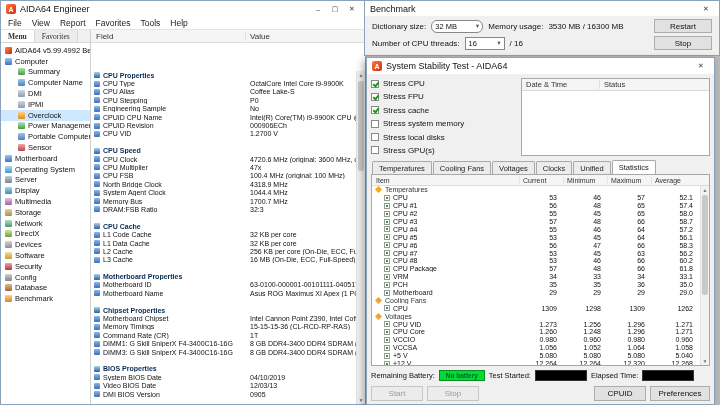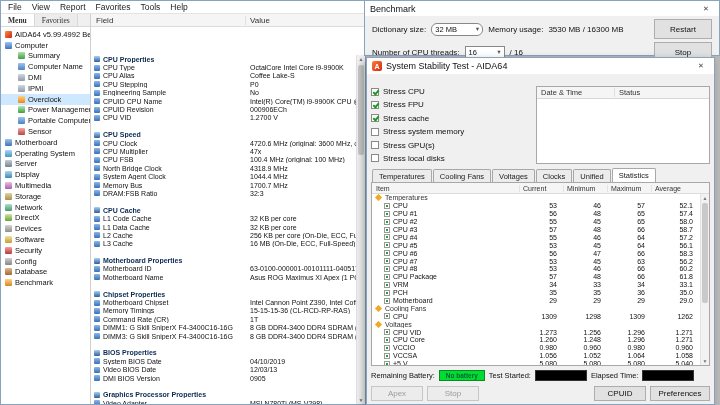--- a/index.html
+++ b/index.html
@@ -70,28 +70,28 @@
   .vscroll .thumb { position:absolute; left:1px; width:6px; background:#c9c9c9; border-radius:2px; }
   .thumb-main { top:10px; height:90px; }
 
   
   .win-bench { left:364px; top:0; width:356px; height:56px; }
   .win-bench .titlebar { height:15px; }
   .bench-row { display:flex; align-items:center; font-size:8px; color:#111; padding:0 7px; margin-top:3px; gap:5px; }
   .combo { background:#fff; border:1px solid #888; height:13px; display:flex; align-items:center; justify-content:space-between; padding:0 2px 0 3px; font-size:7.5px; color:#111; }
   .combo .arrow { font-size:5.5px; color:#555; margin-left:3px; }
   .combo-dict { width:52px;border-radius:6px; } .combo-threads { width:40px; }
-  .btn { background:#e1e1e1; border:1px solid #adadad; font-size:8px; color:#111; height:20px; display:flex; align-items:center; justify-content:center; cursor:default; }
+  .btn { background:#e1e1e1; border:1px solid #adadad; font-size:8px; color:#111; height:14px; display:flex; align-items:center; justify-content:center; cursor:default; }
   .btn-bench { width:58px; margin-left:auto; }
   .btn-bench2 { width:58px; margin-left:auto; }
 
   
   .win-stab { left:366px; top:57px; width:349px; height:348px; box-shadow:-3px 3px 8px rgba(0,0,0,.3); display:flex; flex-direction:column; }
   .stab-content { flex:1; padding:4px 4px 3px 4px; display:flex; flex-direction:column; min-height:0; }
-  .stab-top { display:flex; gap:17px; height:78px; flex:none;margin-top:8px; }
+  .stab-top { display:flex; gap:2px; height:78px; flex:none; }
   .stress-list { width:148px; display:flex; flex-direction:column; justify-content:space-between; padding:1px 0; }
   .stress { display:flex; align-items:center; gap:4px; font-size:8px; color:#111; }
   .cb { width:8px; height:8px; border:1px solid #8a8a8a; background:#fff; position:relative; flex:none; }
   .cb.checked::after { content:""; position:absolute; left:1px; top:1px; width:4px; height:2px; border-left:2px solid #1c9a1c; border-bottom:2px solid #1c9a1c; transform:rotate(-50deg); }
   .log-panel { flex:1; background:#fff; border:1px solid #a8a8a8; display:flex; flex-direction:column; }
   .log-header { height:12px; display:flex; background:#f5f5f5; border-bottom:1px solid #d8d8d8; font-size:7.5px; color:#333; align-items:center; }
   .log-h1 { width:78px; padding-left:4px; border-right:1px solid #e0e0e0; }
   .log-h2 { flex:1; padding-left:4px; }
 
   .tabs-row { display:flex; margin-top:4px; flex:none; padding-left:1px; }
@@ -125,20 +125,29 @@
   .btn-stab { width:52px; height:15px; }
   .btn-stab.wide { width:60px; }
   .btn-stab.disabled { color:#9b9b9b; border-color:#c6c6c6; background:#ececec; }
 </style>
 </head>
 <body>
 
 <div class="screen">
 
   <div class="window win-main">
+    <div class="titlebar">
+      <span class="app-ico">A</span>
+      <span>AIDA64 Engineer</span>
+      <span class="cap-btns">
+        <span class="cap-btn">–</span>
+        <span class="cap-btn">▢</span>
+        <span class="cap-btn">✕</span>
+      </span>
+    </div>
     <div class="menubar">
 
     <span>File</span>
         <span>View</span>
         <span>Report</span>
         <span>Favorites</span>
         <span>Tools</span>
         <span>Help</span>
       </div>
     <div class="main-body">
@@ -689,26 +698,26 @@
               <span>Stress cache</span>
             </label>
 
             <label class="stress">
               <span class="cb"></span>
               <span>Stress system memory</span>
             </label>
 
             <label class="stress">
               <span class="cb"></span>
-              <span>Stress GPU(s)</span>
+              <span>Stress local disks</span>
             </label>
 
             <label class="stress">
               <span class="cb"></span>
-              <span>Stress local disks</span>
+              <span>Stress GPU(s)</span>
             </label>
           </div>
         <div class="log-panel">
           <div class="log-header">
             <span class="log-h1">Date &amp; Time</span>
             <span class="log-h2">Status</span>
           </div>
         </div>
       </div>
 
@@ -1004,21 +1013,21 @@
         <span>Remaining Battery:</span>
         <span class="led-green">No battery</span>
         <span>Test Started:</span>
         <span class="led-black"></span>
         <span>Elapsed Time:</span>
         <span class="led-black"></span>
       </div>
 
       <div class="stab-buttons">
         <div class="btn-group">
-            <span class="btn btn-stab disabled">Apex</span>
+            <span class="btn btn-stab disabled">Start</span>
             <span class="btn btn-stab disabled">Stop</span>
           </div>
         <div class="btn-group">
             <span class="btn btn-stab">CPUID</span>
             <span class="btn btn-stab wide">Preferences</span>
           </div>
       </div>
     </div>
   </div>
 

